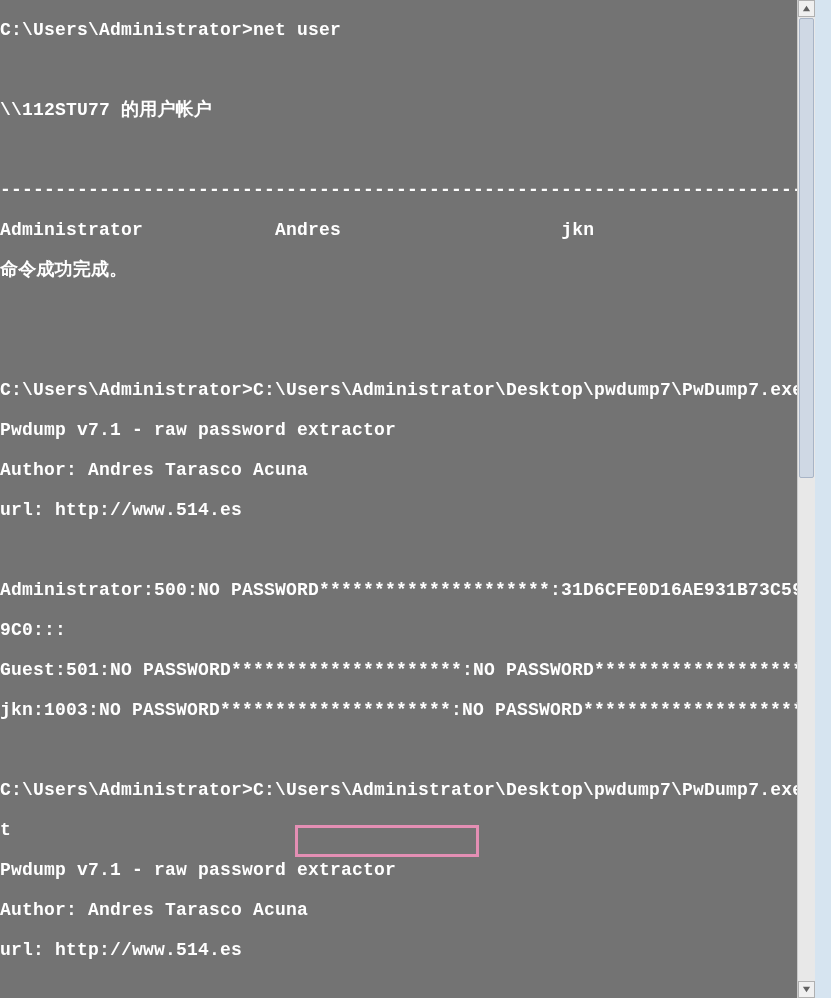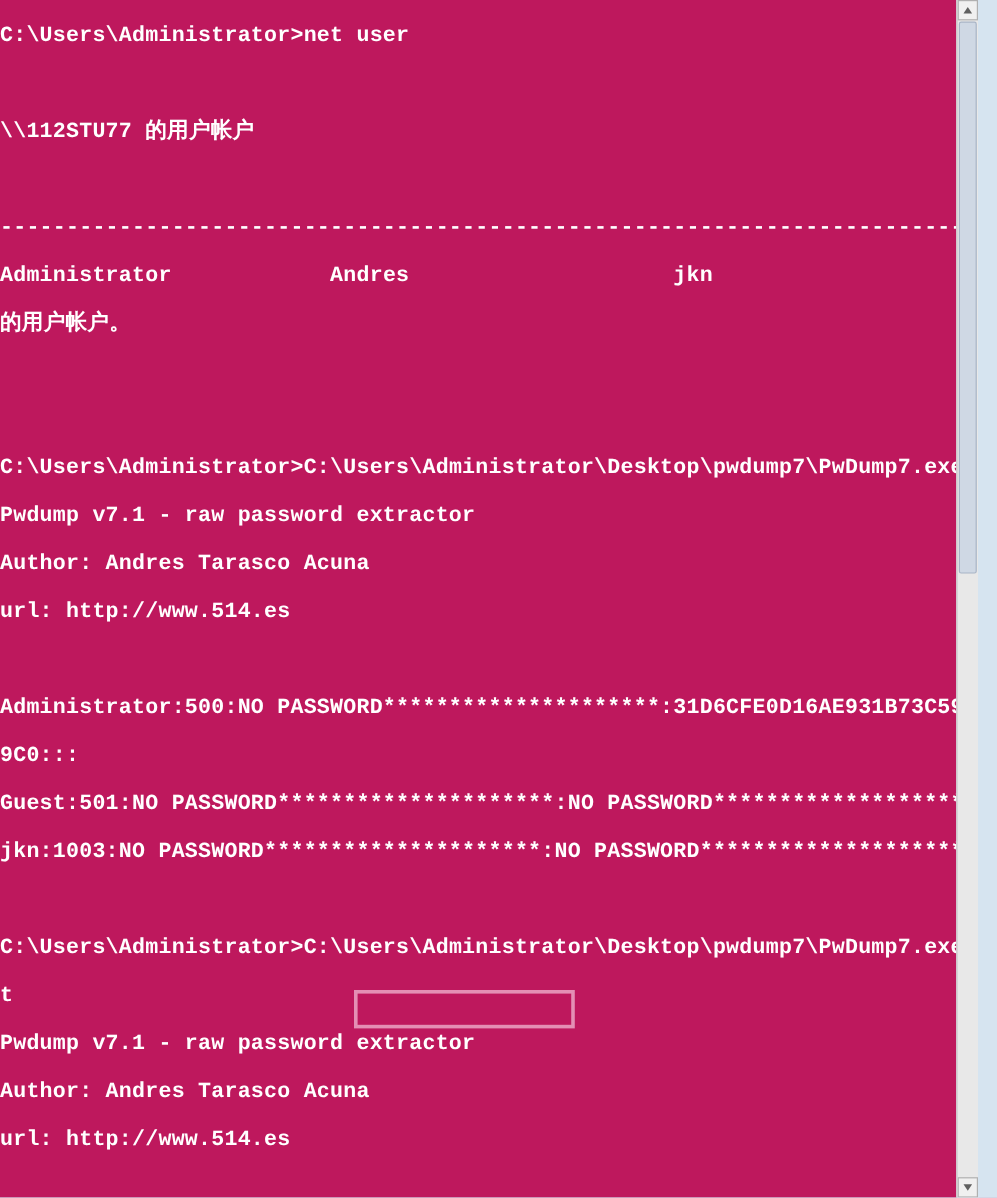--- a/index.html
+++ b/index.html
@@ -2,21 +2,21 @@
 <html><head>
 <meta charset="utf-8">
 <style>
   html,body{margin:0;padding:0;background:#d6e4f0;font-family:Arial,sans-serif;}
   .outer{
     width:831px;height:998px;box-sizing:border-box;position:relative;
     background:#d6e4f0;
   }
   .console-wrap{
     position:absolute;top:0;left:0;width:797px;height:998px;
-    background:#be185d;color:#fff;
+    background:#737373;color:#fff;
     font-family:"NSimSun","SimSun","Courier New",monospace;
     font-size:18px;line-height:20px;white-space:pre;overflow:hidden;
     letter-spacing:0.2px;
   }
   .console-wrap .txt{position:absolute;top:0;left:0;padding:0;}
   .scrollbar{
     position:absolute;top:0;left:797px;width:18px;height:998px;
     background:#e8e8e8;border-left:1px solid #c9c9c9;
   }
   .sb-arrow{
@@ -45,21 +45,21 @@
 
 <div class="outer">
   <div class="console-wrap">
     <div class="txt">
 <div class="line"><span class="bold">C:\Users\Administrator&gt;</span><span class="bold">net user</span></div>
 <div class="line"></div>
 <div class="line bold"><span>\\112STU77 的用户帐户</span></div>
 <div class="line"></div>
 <div class="line bold"><span>-------------------------------------------------------------------------------</span></div>
 <div class="line bold"><span>Administrator</span>            <span>Andres</span>                    <span>jkn</span></div>
-<div class="line bold"><span>的用户帐户。</span></div>
+<div class="line bold"><span>命令成功完成。</span></div>
 <div class="line"></div>
 <div class="line"></div>
 <div class="line bold"><span>C:\Users\Administrator&gt;</span><span>C:\Users\Administrator\Desktop\pwdump7\PwDump7.exe</span></div>
 <div class="line bold"><span>Pwdump v7.1 - raw password extractor</span></div>
 <div class="line bold"><span>Author: Andres Tarasco Acuna</span></div>
 <div class="line bold"><span>url: http://www.514.es</span></div>
 <div class="line"></div>
 <div class="line bold"><span>Administrator:500:NO PASSWORD*********************:31D6CFE0D16AE931B73C59D7E0C08</span></div>
 <div class="line bold"><span>9C0:::</span></div>
 <div class="line bold"><span>Guest:501:NO PASSWORD*********************:NO PASSWORD*********************:::</span></div>

